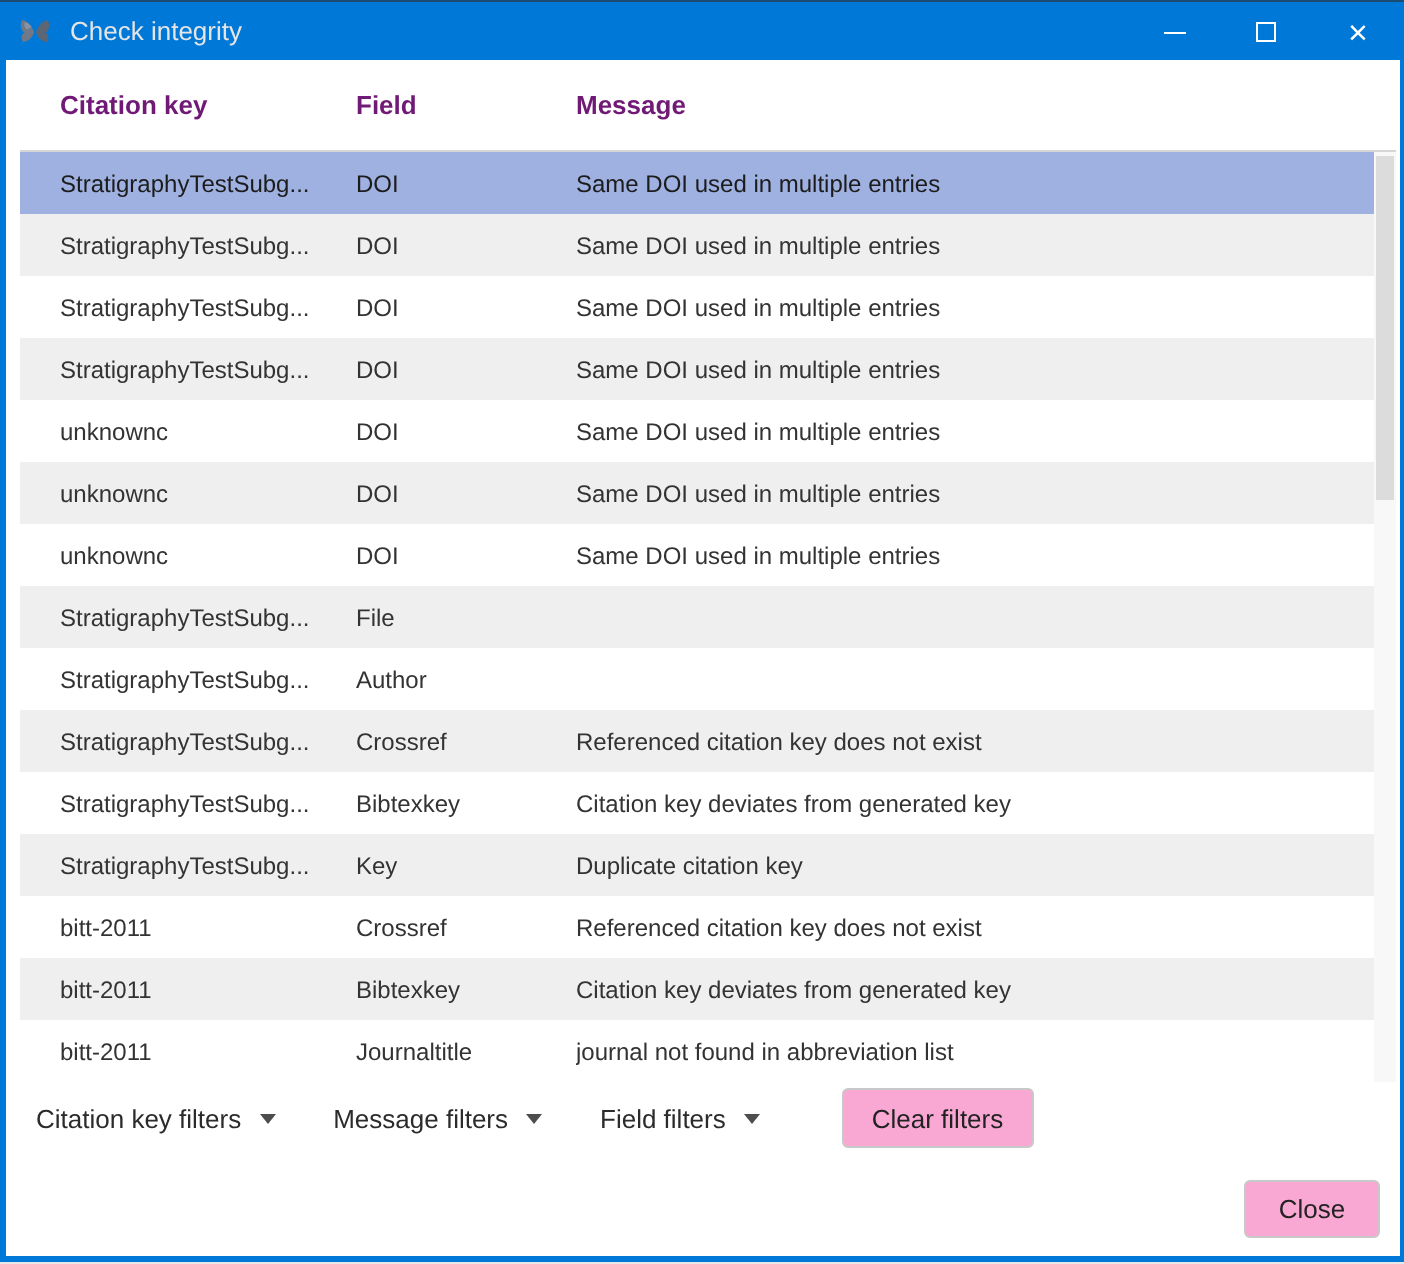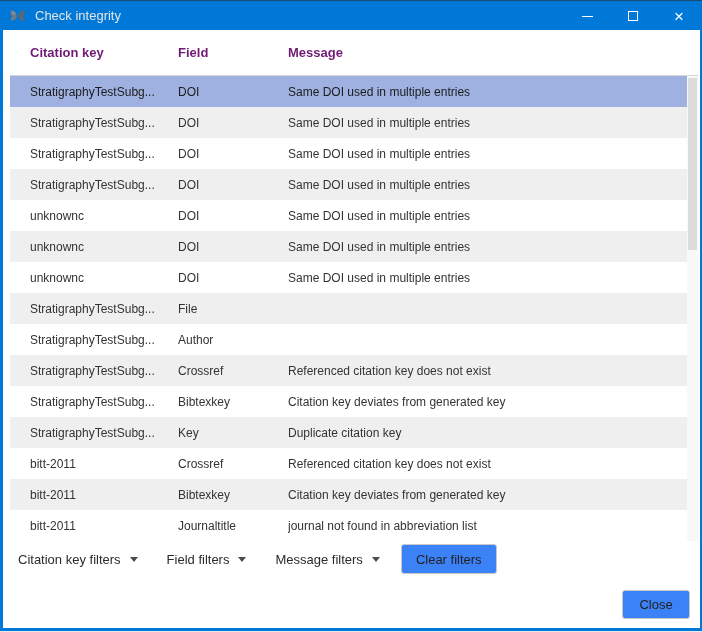--- a/index.html
+++ b/index.html
@@ -73,22 +73,22 @@
     height:31px; display:flex; align-items:center; gap:9px;
     padding:0 8px; background:transparent; border:none; cursor:default;
     font-size:13px; color:#2b2b2b; font-family:inherit;
   }
   .caret{
     width:0; height:0; display:block;
     border-left:4px solid transparent; border-right:4px solid transparent;
     border-top:5px solid #4d4d4d;
   }
   .btn{
-    height:30px; background:#3b82f6; border:1px solid #c8c8c8; border-radius:3px;
-    font-size:13px; color:#222222; font-family:inherit; padding:0 14px; cursor:default;
+    height:30px; background:#f9a8d4; border:1px solid #c8c8c8; border-radius:3px;
+    font-size:13px; color:#222222; font-family:inherit; padding:0 14px; cursor:default;margin-left:20px;
   }
 
   
   .close-btn{
     position:absolute; right:12px; top:590px; width:68px; height:29px;
     display:flex; align-items:center; justify-content:center;
   }
 </style>
 </head>
 <body>
@@ -201,25 +201,25 @@
       </div>
     </div>
   </div>
 
   <div class="filterbar">
     <button class="menubtn">
       <span>Citation key filters</span>
       <span class="caret"></span>
     </button>
     <button class="menubtn">
-      <span>Field filters</span>
+      <span>Message filters</span>
       <span class="caret"></span>
     </button>
     <button class="menubtn">
-      <span>Message filters</span>
+      <span>Field filters</span>
       <span class="caret"></span>
     </button>
     <button class="btn">Clear filters</button>
   </div>
 
   <button class="btn close-btn">Close</button>
 
   <div class="b-left"></div>
   <div class="b-right"></div>
   <div class="b-bottom"></div>

